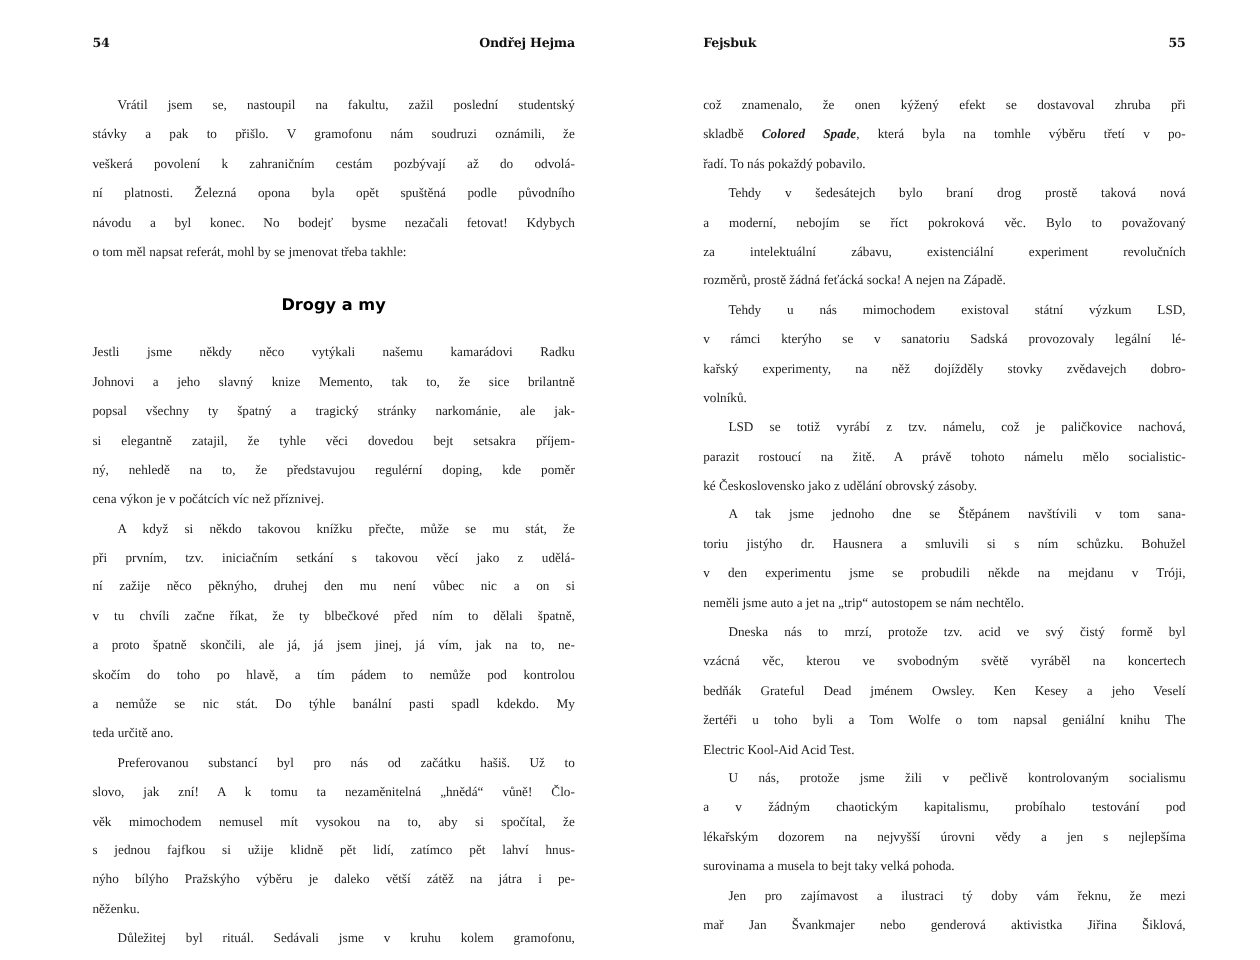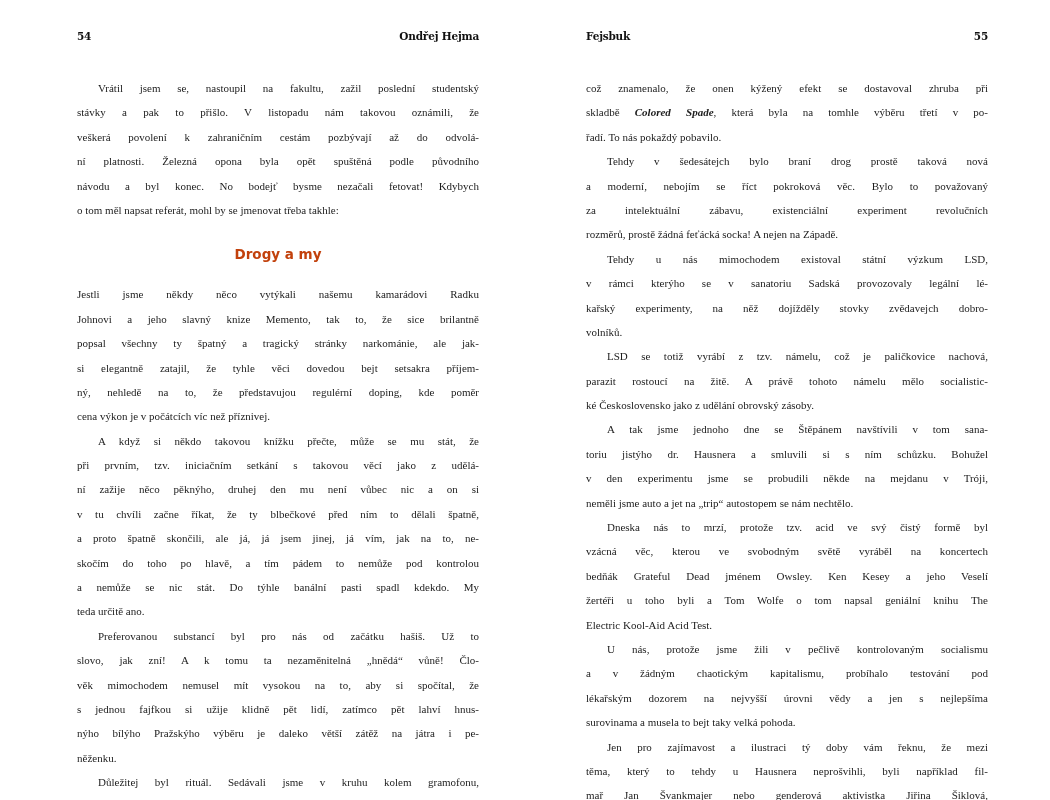--- a/index.html
+++ b/index.html
@@ -12,33 +12,33 @@
              font-size:10.5px; color:#111; letter-spacing:-0.2px; }
   .text { position:absolute; top:76px; width:402px; }
   .page.left .text { left:61px; }
   .page.right .text { left:61px; }
   .line { display:block; height:24.4px; line-height:24.4px; font-size:11px;
           text-align:justify; text-align-last:justify; white-space:nowrap; }
   .line.last { text-align-last:left; }
   .line.indent { padding-left:21px; }
   .line.heading { text-align:center; text-align-last:center;
                   font-family:"DejaVu Sans", sans-serif; font-weight:bold; font-size:13.5px;
-                  color:#c2410c; height:48px; line-height:48px; margin-top:8px; margin-bottom:4px; }
+                  color:#000000; height:48px; line-height:48px; margin-top:8px; margin-bottom:4px; }
   b { font-weight:bold;font-style:italic; }
 </style>
 </head>
 <body>
 
 <div class="page left">
   <div class="runhead" style="left:61px;">54</div>
   <div class="runhead" style="right:62px;text-align:center;">Ondřej Hejma</div>
   <div class="text">
     <div id="left-before">
         <span class="line indent">Vrátil jsem se, nastoupil na fakultu, zažil poslední studentský</span>
-        <span class="line">stávky a pak to přišlo. V listopadu nám takovou oznámili, že</span>
+        <span class="line">stávky a pak to přišlo. V gramofonu nám soudruzi oznámili, že</span>
         <span class="line">veškerá povolení k zahraničním cestám pozbývají až do odvolá-</span>
         <span class="line">ní platnosti. Železná opona byla opět spuštěná podle původního</span>
         <span class="line">návodu a byl konec. No bodejť bysme nezačali fetovat! Kdybych</span>
         <span class="line last">o tom měl napsat referát, mohl by se jmenovat třeba takhle:</span>
       </div>
     <div class="line heading">Drogy a my</div>
     <div id="left-after">
         <span class="line">Jestli jsme někdy něco vytýkali našemu kamarádovi Radku</span>
         <span class="line">Johnovi a jeho slavný knize Memento, tak to, že sice brilantně</span>
         <span class="line">popsal všechny ty špatný a tragický stránky narkománie, ale jak-</span>
@@ -91,17 +91,16 @@
         <span class="line indent">Dneska nás to mrzí, protože tzv. acid ve svý čistý formě byl</span>
         <span class="line">vzácná věc, kterou ve svobodným světě vyráběl na koncertech</span>
         <span class="line">bedňák Grateful Dead jménem Owsley. Ken Kesey a jeho Veselí</span>
         <span class="line">žertéři u toho byli a Tom Wolfe o tom napsal geniální knihu The</span>
         <span class="line last">Electric Kool-Aid Acid Test.</span>
         <span class="line indent">U nás, protože jsme žili v pečlivě kontrolovaným socialismu</span>
         <span class="line">a v žádným chaotickým kapitalismu, probíhalo testování pod</span>
         <span class="line">lékařským dozorem na nejvyšší úrovni vědy a jen s nejlepšíma</span>
         <span class="line last">surovinama a musela to bejt taky velká pohoda.</span>
         <span class="line indent">Jen pro zajímavost a ilustraci tý doby vám řeknu, že mezi</span>
-        <span class="line">těma, který to tehdy u Hausnera neprošvihli, byli například fil-</span>
         <span class="line">mař Jan Švankmajer nebo genderová aktivistka Jiřina Šiklová,</span>
       </div>
   </div>
 </div>
 
 </body></html>

